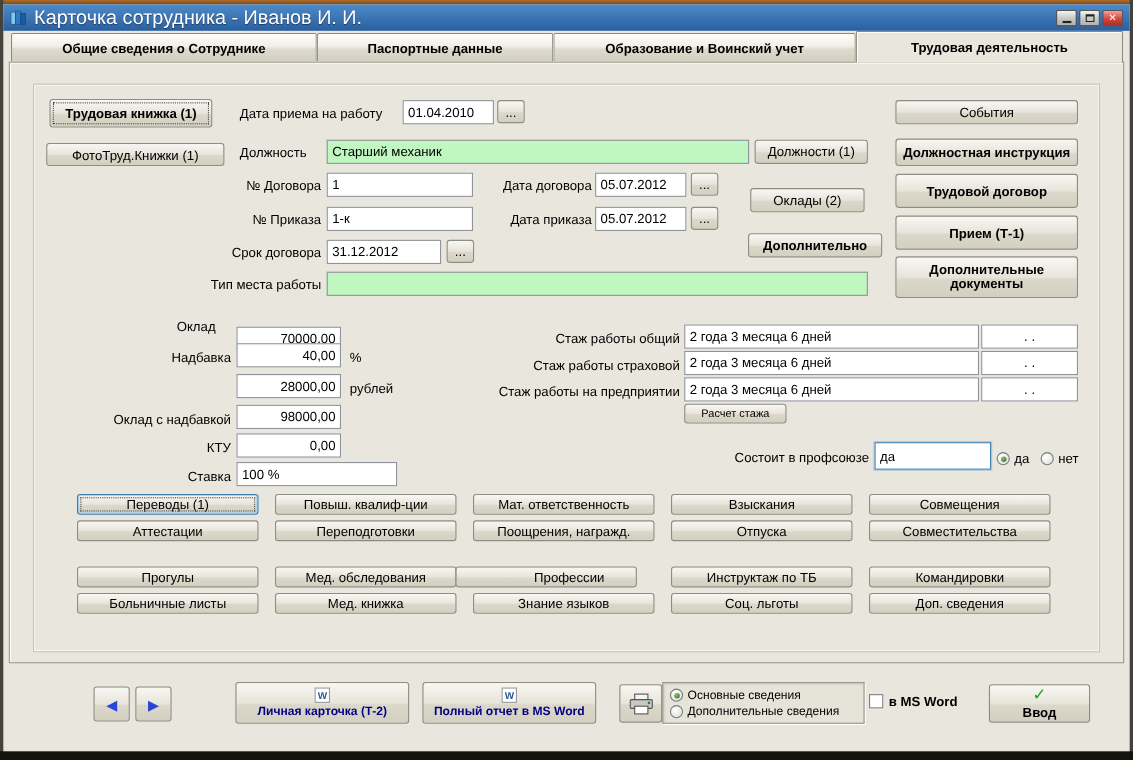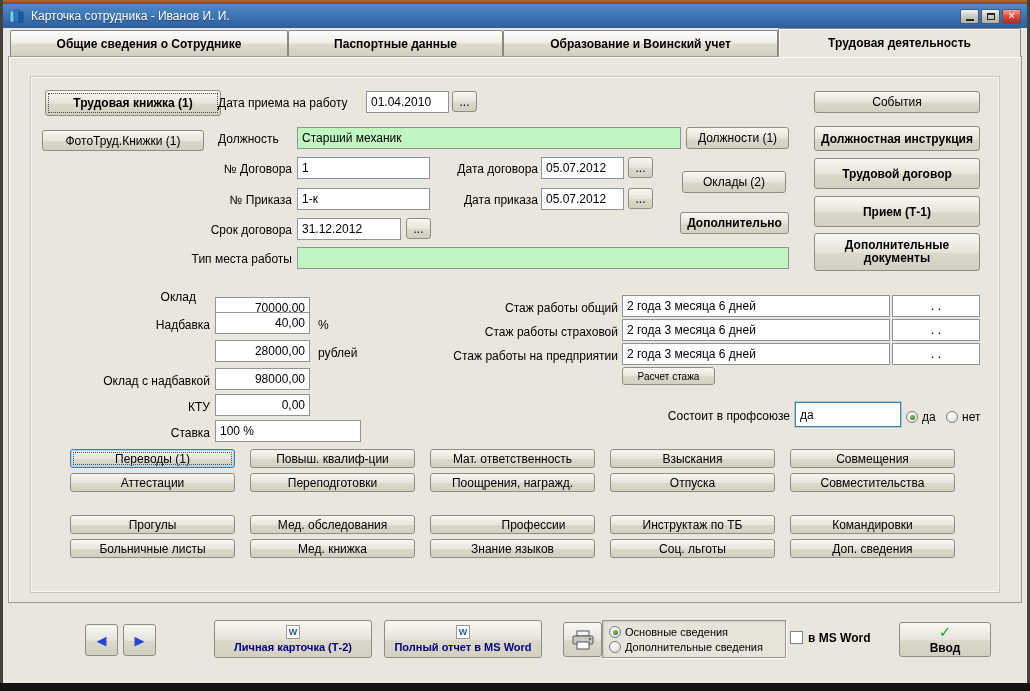--- a/index.html
+++ b/index.html
@@ -7,21 +7,21 @@
   .window{position:relative;width:1030px;height:691px;background:#e9e6dd;
     font-family:"Liberation Sans","DejaVu Sans",sans-serif;font-size:12px;color:#000;overflow:hidden;}
   .frame-top{position:absolute;left:0;top:0;right:0;height:4px;background:linear-gradient(to bottom,#b06c2a,#7a4a1c);}
   .frame-left{position:absolute;left:0;top:0;width:3px;height:100%;background:#44423c;}
   .frame-right{position:absolute;right:0;top:0;width:3px;height:100%;background:#44423c;}
   .frame-bottom{position:absolute;left:0;bottom:0;right:0;height:8px;background:#15130f;}
 
   .titlebar{position:absolute;left:3px;right:3px;top:4px;height:24px;
     background:linear-gradient(to bottom,var(--titlebar_top,#4e8bc8),var(--titlebar_bottom,#2a5f9f));
     display:flex;align-items:center;padding:0 6px;}
-  .title-text{margin-left:6px;color:#fff;font-size:12px;text-shadow:0 1px 1px rgba(0,0,0,.45);white-space:nowrap;}
+  .title-text{margin-left:6px;color:#fff;font-size:18px;text-shadow:0 1px 1px rgba(0,0,0,.45);white-space:nowrap;}
   .caption-buttons{margin-left:auto;display:flex;}
   .cap-btn{width:19px;height:15px;border:1px solid #53565c;border-radius:2px;margin-left:2px;
     background:linear-gradient(to bottom,#f3f3f1,#c9c9c5 50%,#b2b2ac);display:flex;align-items:center;justify-content:center;}
   .cap-btn.close{background:linear-gradient(to bottom,#f0a198,var(--close_red,#d6453c) 55%,#a52f28);}
   .min-glyph{width:8px;height:2px;background:#222;margin-top:7px;}
   .max-glyph{width:8px;height:7px;border:1px solid #222;border-top-width:2px;background:transparent;}
   .close-glyph{color:#fff;font-size:9px;font-weight:bold;line-height:1;}
 
   .tab{position:absolute;top:30px;height:26px;display:flex;align-items:center;justify-content:center;
     font-weight:bold;border:1px solid #898a7e;border-bottom:none;border-radius:2px 2px 0 0;z-index:1;
@@ -103,21 +103,21 @@
   </div>
 
   <div class="tab" style="left:10px;width:278px;">Общие сведения о Сотруднике</div>
   <div class="tab" style="left:288px;width:215px;">Паспортные данные</div>
   <div class="tab" style="left:503px;width:275px;">Образование и Воинский учет</div>
   <div class="tab active" style="left:778px;width:243px;">Трудовая деятельность</div>
 
   <div class="main-panel"></div>
   <div class="inner-frame"></div>
 
-  <div class="btn bold dotted" style="left:45px;top:90px;width:176px;height:26px;">Трудовая книжка (1)</div>
+  <div class="btn bold dotted" style="left:45px;top:90px;width:148px;height:26px;">Трудовая книжка (1)</div>
   <div class="btn" style="left:42px;top:130px;width:162px;height:21px;">ФотоТруд.Книжки (1)</div>
 
   <div class="lbl" style="left:218px;top:96px;">Дата приема на работу</div>
   <div class="field" style="left:366px;top:91px;width:83px;height:22px;">01.04.2010</div>
   <div class="btn" style="left:452px;top:91px;width:25px;height:21px;">...</div>
   <div class="btn" style="left:814px;top:91px;width:166px;height:22px;">События</div>
 
   <div class="lbl" style="left:218px;top:132px;">Должность</div>
   <div class="field green" style="left:297px;top:127px;width:384px;height:22px;">Старший механик</div>
   <div class="btn" style="left:686px;top:127px;width:103px;height:22px;">Должности (1)</div>
@@ -134,21 +134,21 @@
   <div class="field" style="left:297px;top:188px;width:133px;height:22px;">1-к</div>
   <div class="lbl r" style="left:448px;top:193px;width:90px;">Дата приказа</div>
   <div class="field" style="left:541px;top:188px;width:83px;height:22px;">05.07.2012</div>
   <div class="btn" style="left:628px;top:188px;width:25px;height:21px;">...</div>
   <div class="btn" style="left:682px;top:171px;width:104px;height:22px;">Оклады (2)</div>
   <div class="btn bold" style="left:814px;top:196px;width:166px;height:31px;">Прием (Т-1)</div>
 
   <div class="lbl r" style="left:200px;top:223px;width:92px;">Срок договора</div>
   <div class="field" style="left:297px;top:218px;width:104px;height:22px;">31.12.2012</div>
   <div class="btn" style="left:406px;top:218px;width:25px;height:21px;">...</div>
-  <div class="btn bold" style="left:680px;top:212px;width:109px;height:22px;">Дополнительно</div>
+  <div class="btn bold" style="left:680px;top:212px;width:122px;height:22px;">Дополнительно</div>
   <div class="btn bold multiline" style="left:814px;top:233px;width:166px;height:38px;">Дополнительные документы</div>
 
   <div class="lbl r" style="left:180px;top:252px;width:112px;">Тип места работы</div>
   <div class="field green" style="left:297px;top:247px;width:492px;height:22px;"></div>
 
   <div class="lbl r" style="left:136px;top:290px;width:60px;">Оклад</div>
   <div class="field num" style="left:215px;top:297px;width:95px;height:22px;">70000,00</div>
   <div class="lbl r" style="left:140px;top:318px;width:70px;">Надбавка</div>
   <div class="field num" style="left:215px;top:312px;width:95px;height:22px;">40,00</div>
   <div class="lbl" style="left:318px;top:318px;">%</div>
@@ -188,21 +188,21 @@
   <div class="btn grid-btn" style="left:430px;top:449px;">Мат. ответственность</div>
   <div class="btn grid-btn" style="left:610px;top:449px;">Взыскания</div>
   <div class="btn grid-btn" style="left:790px;top:449px;">Совмещения</div>
   <div class="btn grid-btn" style="left:70px;top:473px;">Аттестации</div>
   <div class="btn grid-btn" style="left:250px;top:473px;">Переподготовки</div>
   <div class="btn grid-btn" style="left:430px;top:473px;">Поощрения, награжд.</div>
   <div class="btn grid-btn" style="left:610px;top:473px;">Отпуска</div>
   <div class="btn grid-btn" style="left:790px;top:473px;">Совместительства</div>
   <div class="btn grid-btn" style="left:70px;top:515px;">Прогулы</div>
   <div class="btn grid-btn" style="left:250px;top:515px;">Мед. обследования</div>
-  <div class="btn grid-btn" style="left:430px;top:515px;padding-left:44px;">Профессии</div>
+  <div class="btn grid-btn" style="left:414px;top:515px;padding-left:44px;">Профессии</div>
   <div class="btn grid-btn" style="left:610px;top:515px;">Инструктаж по ТБ</div>
   <div class="btn grid-btn" style="left:790px;top:515px;">Командировки</div>
   <div class="btn grid-btn" style="left:70px;top:539px;">Больничные листы</div>
   <div class="btn grid-btn" style="left:250px;top:539px;">Мед. книжка</div>
   <div class="btn grid-btn" style="left:430px;top:539px;">Знание языков</div>
   <div class="btn grid-btn" style="left:610px;top:539px;">Соц. льготы</div>
   <div class="btn grid-btn" style="left:790px;top:539px;">Доп. сведения</div>
 
   <div class="btn" style="left:85px;top:624px;width:33px;height:32px;">
     <span class="arrow">◀</span>

